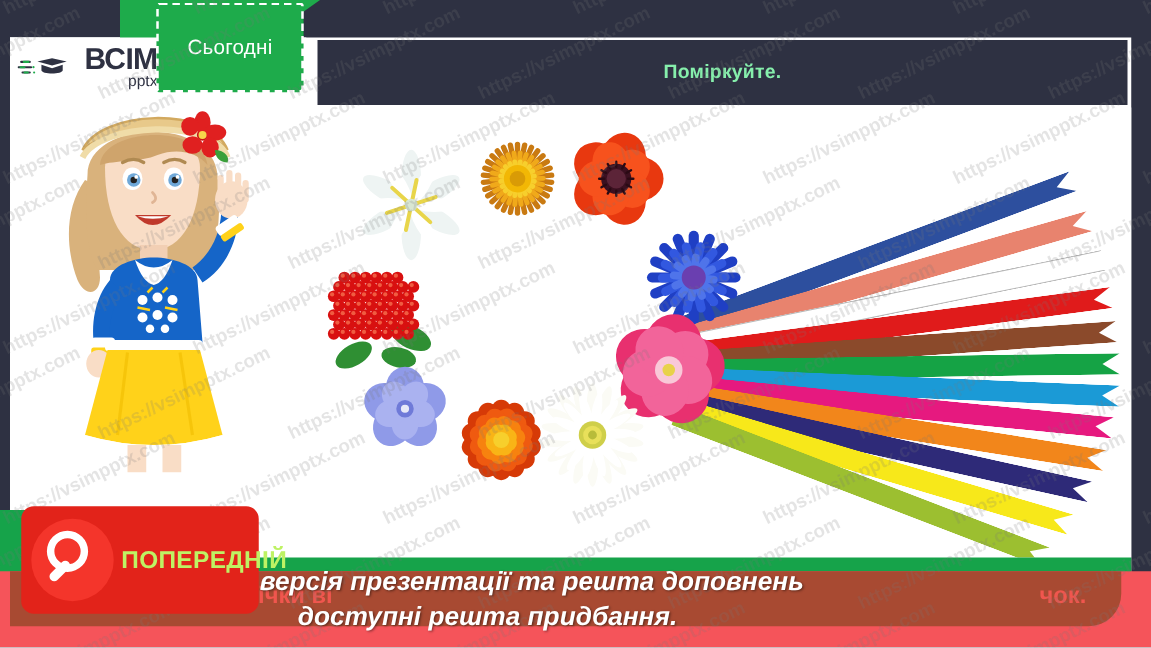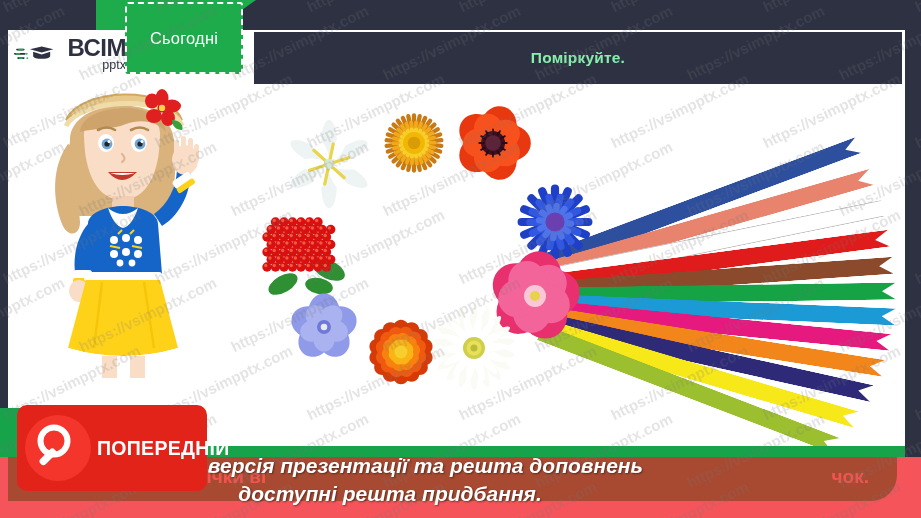--- a/index.html
+++ b/index.html
@@ -202,21 +202,21 @@
   }
   .pb-circle {
     width: 66px; height: 66px;
     border-radius: 50%;
     background: #f4352b;
     position: relative;
     flex: 0 0 auto;
   }
   .pb-text {
     margin-left: 6px;
-    color: #ffffff;
+    color: #bef264;
     font-weight: bold;
     font-size: 19.5px;
     line-height: 1.04;
     letter-spacing: .3px;
   }
   .pb-text div { white-space: nowrap; }
 
   
   .watermark {
     position: absolute;

